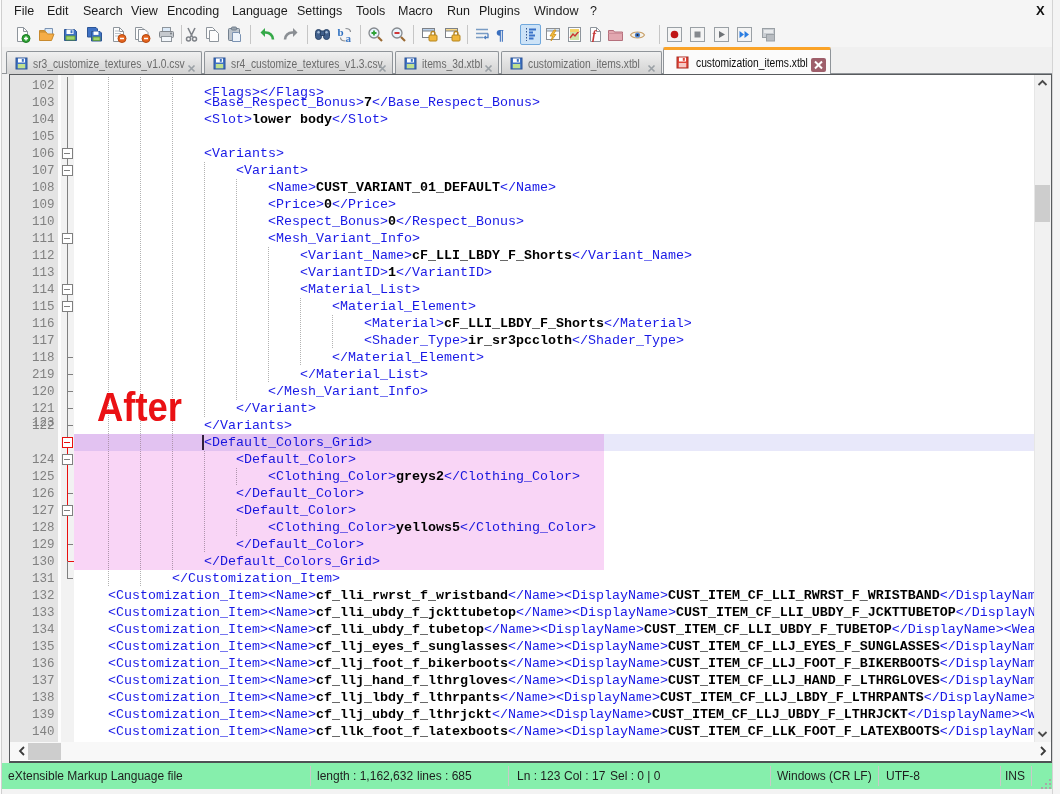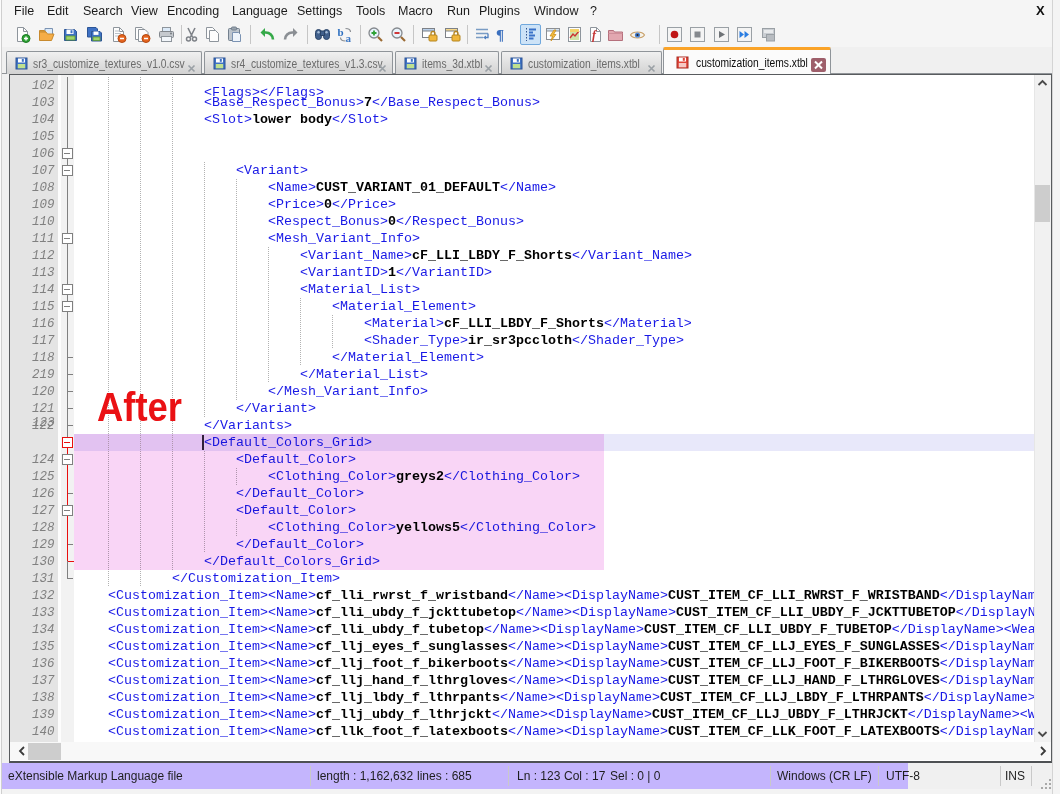--- a/index.html
+++ b/index.html
@@ -22,21 +22,21 @@
 .tab .tic { position:absolute; left:8px; top:4px; }
 .tab .tlbl { position:absolute; left:26px; top:5px; font-size:12px; color:#6b6b6b; white-space:pre; transform:scaleX(0.855); transform-origin:left top; }
 .tab .tx { position:absolute; right:5px; top:7px; }
 .tab.active { top:0; height:27px; background:#fbfbfb; border-top:3px solid #faa328; z-index:3; }
 .tab.active .tic { top:5px; left:12px; }
 .tab.active .tlbl { top:5.5px; left:32px; color:#0c0c0c; }
 .tab.active .txr { position:absolute; right:4px; top:8px; }
 
 
 #edframe { position:absolute; left:9px; top:74px; width:1043px; height:689px; border:1px solid #585b5e; border-bottom:2.5px solid #4e5154; background:#fff; }
-#gutter { position:absolute; left:10px; top:75px; width:48px; height:667px; background:#e4e4e4;font-style:italic; }
+#gutter { position:absolute; left:10px; top:75px; width:48px; height:667px; background:#e4e4e4; }
 .gn { position:absolute; right:3.5px; font-family:"Liberation Mono", monospace; font-size:12.5px; line-height:17px; color:#808080; }
 #foldgap { position:absolute; left:58px; top:75px; width:2.5px; height:667px; background:#fdfdfd; }
 #foldmargin { position:absolute; left:60.5px; top:75px; width:13.5px; height:667px; background:#f2f2f2; }
 .fv { position:absolute; left:67px; width:1px; background:#808080; }
 .fv.r { background:#e90f0f; }
 .fs { position:absolute; left:68px; width:5px; height:1px; background:#808080; }
 .fs.r { background:#e90f0f; height:1.5px; width:6px; }
 .fb { position:absolute; left:61.5px; width:11px; height:11px; background:#fff; border:1px solid #808080; }
 .fb i { position:absolute; left:1.5px; top:3.5px; width:6px; height:1px; background:#808080; }
 .fb.r { border-color:#e90f0f; }
@@ -59,21 +59,21 @@
 #vscroll { position:absolute; left:1034px; top:75px; width:17px; height:667px; background:#f1f1f1; border-left:1px solid #e6e6e6; }
 #vup { position:absolute; left:1034px; top:75px; width:17px; height:17px; color:#5a5a5a; font-size:11px; text-align:center; line-height:17px; }
 #vdn { position:absolute; left:1034px; top:725px; width:17px; height:17px; color:#5a5a5a; font-size:11px; text-align:center; line-height:17px; }
 #vthumb { position:absolute; left:1035px; top:185px; width:15px; height:37px; background:#cdcdcd; }
 #hscroll { position:absolute; left:10px; top:742px; width:1041px; height:18px; background:#f8f8f8; }
 #hthumb { position:absolute; left:28px; top:742.5px; width:33px; height:17px; background:#cdcdcd; }
 #hlt { position:absolute; left:14px; top:742px; width:16px; height:18px; color:#3a3a3a; font-size:12px; text-align:center; line-height:17px; font-weight:bold;}
 #hrt { position:absolute; left:1034px; top:742px; width:17px; height:18px; color:#3a3a3a; font-size:12px; text-align:center; line-height:17px; font-weight:bold;}
 
 
-#status { position:absolute; left:0; top:763px; width:908px; height:26px; background:#c4b5fd; }
+#status { position:absolute; left:0; top:763px; width:1060px; height:26px; background:#86efac; }
 .st { position:absolute; top:6px; font-size:12px; color:#1e1e1e; white-space:pre; }
 .sd { position:absolute; top:3px; width:1px; height:20px; background:#c9c9c9; }
 #grip { position:absolute; left:1040px; top:13px; width:12px; height:12px; }
 #below { position:absolute; left:0; top:789px; width:1060px; height:5px; background:#f3f3f3; }
 </style></head>
 <body>
 <div id="win">
  <div id="menubar">
       <span class="mi" style="left:14px">File</span>
 <span class="mi" style="left:47px">Edit</span>
@@ -375,20 +375,21 @@
 <div class="ig" style="left:130px;top:375.5px;height:102.0px"></div>
 <div class="ig" style="left:162px;top:103.5px;height:221.0px"></div>
 <div class="ig" style="left:162px;top:392.5px;height:17.0px"></div>
 <div class="ig" style="left:162px;top:443.5px;height:17.0px"></div>
 <div class="ig" style="left:194px;top:171.5px;height:136.0px"></div>
 <div class="ig" style="left:226px;top:222.5px;height:68.0px"></div>
 <div class="ig" style="left:258px;top:239.5px;height:34.0px"></div>
    <div class="ln" style="top:9px">                <span class="t">&lt;Flags&gt;&lt;/Flags&gt;</span></div>
 <div class="ln" style="top:18.5px">                <span class="t">&lt;Base_Respect_Bonus&gt;</span><span class="b">7</span><span class="t">&lt;/Base_Respect_Bonus&gt;</span></div>
 <div class="ln" style="top:35.5px">                <span class="t">&lt;Slot&gt;</span><span class="b">lower body</span><span class="t">&lt;/Slot&gt;</span></div>
+<div class="ln" style="top:69.5px">                <span class="t">&lt;Variants&gt;</span></div>
 <div class="ln" style="top:86.5px">                    <span class="t">&lt;Variant&gt;</span></div>
 <div class="ln" style="top:103.5px">                        <span class="t">&lt;Name&gt;</span><span class="b">CUST_VARIANT_01_DEFAULT</span><span class="t">&lt;/Name&gt;</span></div>
 <div class="ln" style="top:120.5px">                        <span class="t">&lt;Price&gt;</span><span class="b">0</span><span class="t">&lt;/Price&gt;</span></div>
 <div class="ln" style="top:137.5px">                        <span class="t">&lt;Respect_Bonus&gt;</span><span class="b">0</span><span class="t">&lt;/Respect_Bonus&gt;</span></div>
 <div class="ln" style="top:154.5px">                        <span class="t">&lt;Mesh_Variant_Info&gt;</span></div>
 <div class="ln" style="top:171.5px">                            <span class="t">&lt;Variant_Name&gt;</span><span class="b">cF_LLI_LBDY_F_Shorts</span><span class="t">&lt;/Variant_Name&gt;</span></div>
 <div class="ln" style="top:188.5px">                            <span class="t">&lt;VariantID&gt;</span><span class="b">1</span><span class="t">&lt;/VariantID&gt;</span></div>
 <div class="ln" style="top:205.5px">                            <span class="t">&lt;Material_List&gt;</span></div>
 <div class="ln" style="top:222.5px">                                <span class="t">&lt;Material_Element&gt;</span></div>
 <div class="ln" style="top:239.5px">                                    <span class="t">&lt;Material&gt;</span><span class="b">cF_LLI_LBDY_F_Shorts</span><span class="t">&lt;/Material&gt;</span></div>

